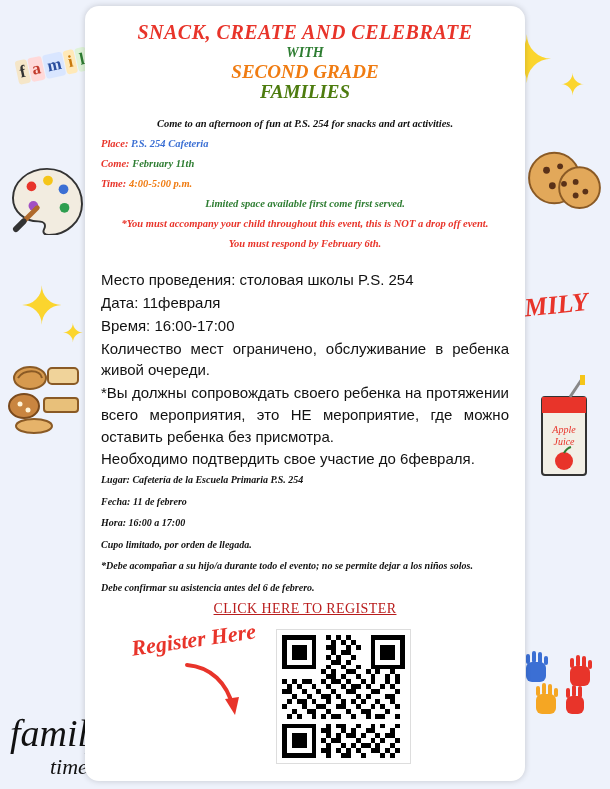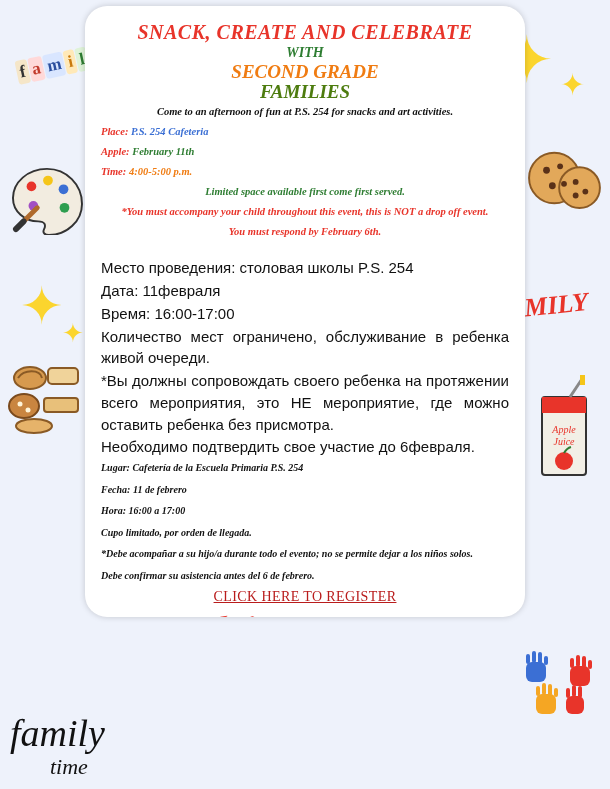--- a/index.html
+++ b/index.html
@@ -6,23 +6,23 @@
   body{
     width:610px;height:789px;
     background:#eef2fb;
     font-family:"Liberation Sans", sans-serif;
     overflow:hidden;
     position:relative;
   }
   .page{
     position:absolute;
     left:85px;top:6px;
-    width:440px;height:611px;
+    width:440px;height:775px;
     background:#ffffff;
-    border-radius:22px;
+    border-radius:14px;
     box-shadow:0 0 6px rgba(0,0,0,0.18);
     overflow:hidden;
   }
   .inner{
     position:absolute;
     left:0;top:0;width:440px;
     padding:10px 16px 0 16px;
     box-sizing:border-box;
   }
   
@@ -77,21 +77,21 @@
     line-height:1.9;
   }
   .en.center{text-align:center;}
   .en .lbl-red{color:#e8342a;}
   .red{color:#e8342a;}
   .blue{color:#3b6fd4;}
   .green{color:#2e7d32;}
   .orange{color:#f07c12;}
   .en-lead{
     text-align:center;
-    margin-top:0;
+    margin-top:12px;
   }
   
   .ru{
     font-family:"Liberation Sans", sans-serif;
     font-size:15px;
     color:#111;
     line-height:1.45;
     margin:0;
     text-align:justify;
   }
@@ -303,21 +303,21 @@
   <div class="title3">SECOND GRADE</div>
   <div class="title4">FAMILIES</div>
 
   <div>
     <p class="en center en-lead">Come to an afternoon of fun at P.S. 254  for snacks and art activities.</p>
     <p class="en">
       <span class="lbl-red">Place:</span>
       <span class="blue">P.S. 254 Cafeteria</span>
     </p>
     <p class="en">
-      <span class="lbl-red">Apple:</span>
+      <span class="lbl-red">Come:</span>
       <span class="green">February 11th</span>
     </p>
     <p class="en">
       <span class="lbl-red">Time:</span>
       <span class="orange">4:00-5:00 p.m.</span>
     </p>
     <p class="en center green">Limited space available first come first served.</p>
     <p class="en center red">*You must accompany your child throughout this event, this is NOT a drop off event.</p>
     <p class="en center red">You must respond by February 6th.</p>
   </div>

